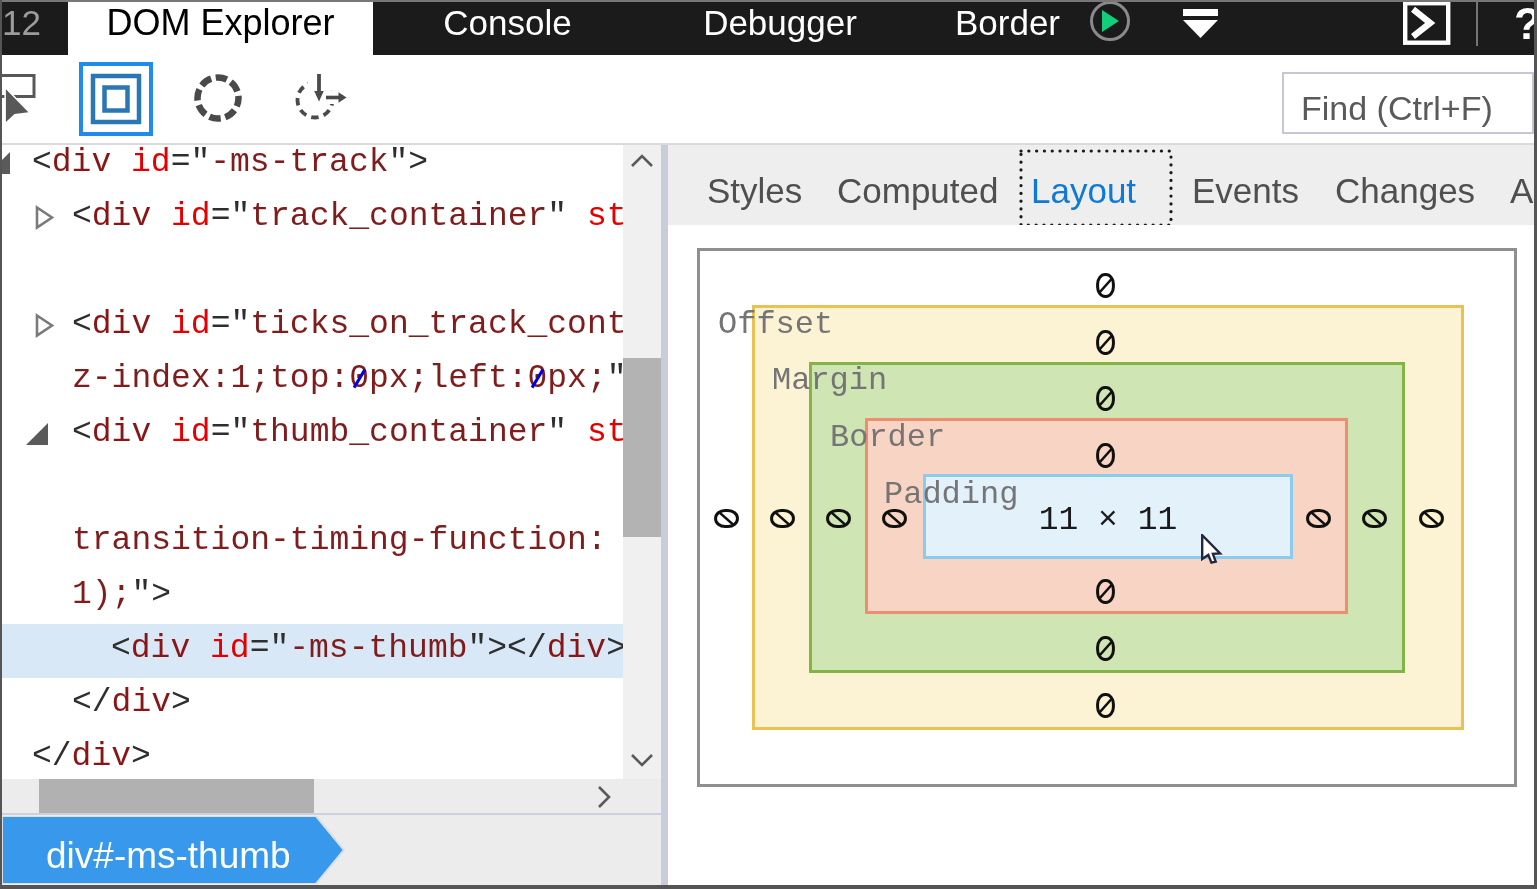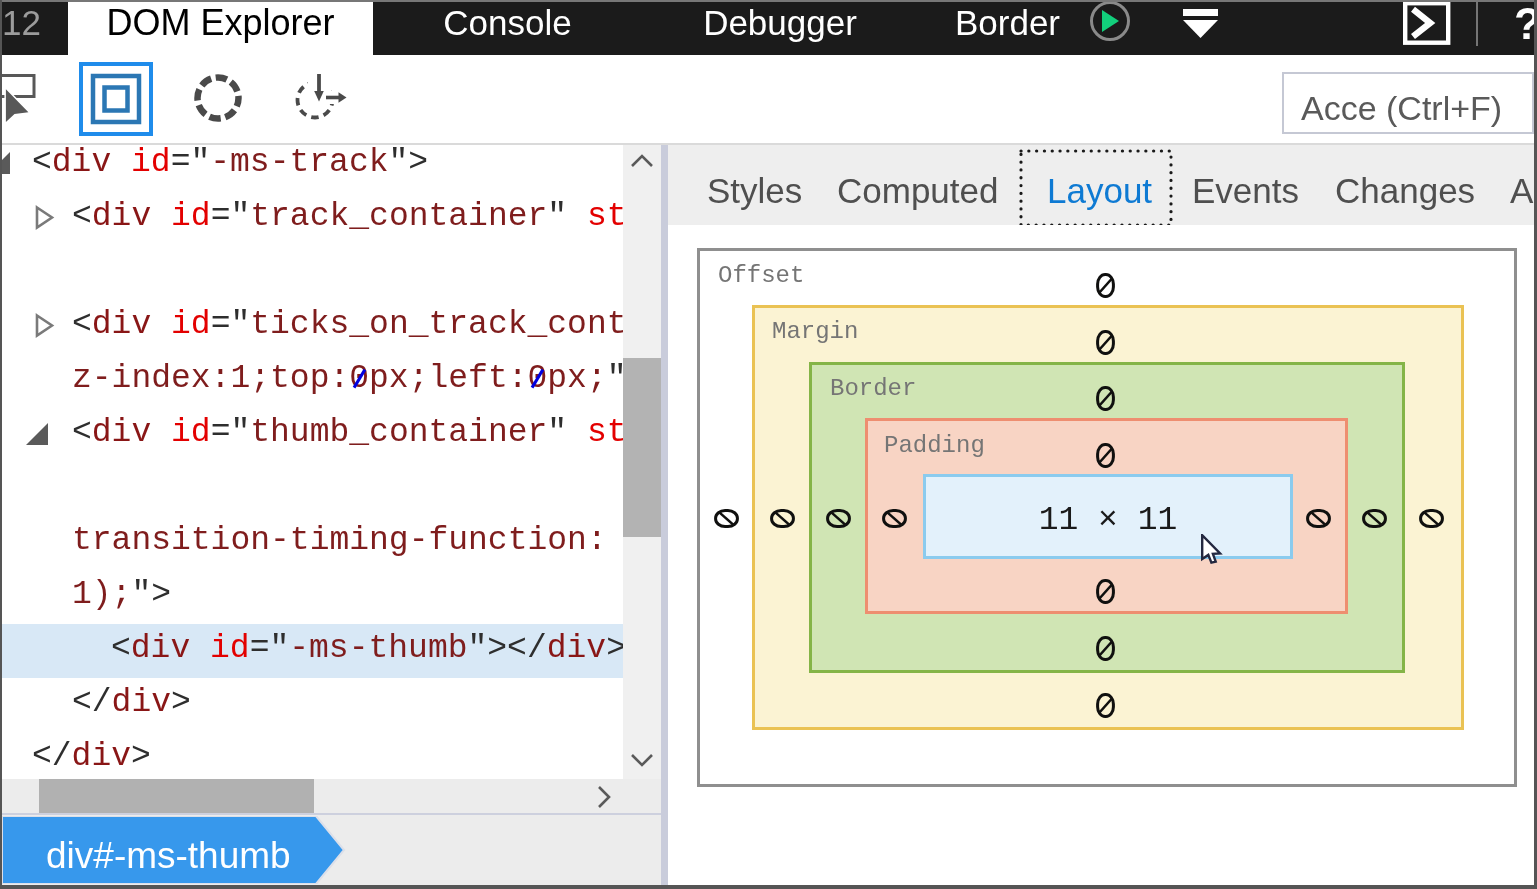--- a/index.html
+++ b/index.html
@@ -35,21 +35,21 @@
   
   #status{left:2px;top:813px;width:659px;height:72px;background:#ececec;border-top:2px solid #cdd0de;box-sizing:border-box;}
   
   #divider{left:661px;top:145px;width:7px;height:740px;background:#c9ccdb;}
   
   #rtabs{left:668px;top:145px;width:867px;height:80px;background:#eeeeee;overflow:hidden;}
   .rtab{position:absolute;top:0;height:80px;display:flex;align-items:center;padding-top:12px;box-sizing:border-box;font-size:35px;color:#4f4f4f;}
   #rcontent{left:668px;top:225px;width:867px;height:660px;background:#fff;}
   
   .bm{position:absolute;box-sizing:border-box;}
-  .bmlabel{position:absolute;font-family:"Liberation Mono",monospace;font-size:24px;color:#757575;}
+  .bmlabel{position:absolute;font-family:"Liberation Mono",monospace;font-size:32px;color:#757575;margin-top:44px;}
   .zero{position:absolute;}
   
   #bleft{left:0;top:0;width:2px;height:889px;background:#555;}
   #bright{left:1534px;top:0;width:3px;height:889px;background:#555;}
   #bbottom{left:0;top:885px;width:1537px;height:4px;background:#555;}
   #btop{left:0;top:0;width:1537px;height:2px;background:#777;}
 </style>
 </head>
 <body>
 
@@ -98,21 +98,21 @@
 <svg class="abs" style="left:295px;top:72px" width="56" height="56" viewBox="0 0 56 56">
   <circle cx="20" cy="28" r="17.5" fill="none" stroke="#4a4a4a" stroke-width="3.8" stroke-dasharray="7.6 5.2" stroke-dashoffset="2"></circle>
   <rect x="13" y="6" width="22" height="11" fill="#fff"></rect>
   <rect x="29" y="19" width="12" height="13" fill="#fff"></rect>
   <line x1="24" y1="2" x2="24" y2="21" stroke="#4a4a4a" stroke-width="3.8"></line>
   <path d="M 19.2 19 L 28.8 19 L 24 29.5 Z" fill="#4a4a4a"></path>
   <line x1="31" y1="25.5" x2="44" y2="25.5" stroke="#4a4a4a" stroke-width="3.6"></line>
   <path d="M 43.5 20.3 L 43.5 30.7 L 51.5 25.5 Z" fill="#4a4a4a"></path>
 </svg>
 <div class="abs" id="findbox">
-    <span style="margin-left:17px">Acce (Ctrl+F)</span>
+    <span style="margin-left:17px">Find (Ctrl+F)</span>
   </div>
 
 <div class="abs mono" id="tree">
   <div id="hl"></div>
   <div class="ln" style="top:-9px; left:30px"><span class="pn">&lt;</span><span class="tag">div</span> <span class="attr">id</span><span class="pn">="</span><span class="val">-ms-track</span><span class="pn">"&gt;</span></div>
   <div class="ln" style="top:45px; left:70px"><span class="pn">&lt;</span><span class="tag">div</span> <span class="attr">id</span><span class="pn">="</span><span class="val">track_container</span><span class="pn">"</span> <span class="attr">st</span></div>
   <div class="ln" style="top:153px; left:70px"><span class="pn">&lt;</span><span class="tag">div</span> <span class="attr">id</span><span class="pn">="</span><span class="val">ticks_on_track_cont</span></div>
   <div class="ln" style="top:207px; left:70px"><span class="val">z-index:1;top:<i class="s0">0</i>px;left:<i class="s0">0</i>px;</span><span class="pn">"</span></div>
   <div class="ln" style="top:261px; left:70px"><span class="pn">&lt;</span><span class="tag">div</span> <span class="attr">id</span><span class="pn">="</span><span class="val">thumb_container</span><span class="pn">"</span> <span class="attr">st</span></div>
   <div class="ln" style="top:369px; left:70px"><span class="val">transition-timing-function:</span></div>
@@ -155,21 +155,21 @@
 <svg class="abs" style="left:2px;top:816px" width="346" height="68" viewBox="0 0 346 68">
   <path d="M 0 0 L 314 0 L 342 34 L 314 68 L 0 68 Z" fill="#3798ec" stroke="#dcdfe9" stroke-width="2"></path>
   <text x="44" y="52" font-family="Liberation Sans, sans-serif" font-size="37" fill="#fff">div#-ms-thumb</text>
 </svg>
 
 <div class="abs" id="divider"></div>
 
 <div class="abs" id="rtabs">
   <div class="rtab" style="left:39px">Styles</div>
   <div class="rtab" style="left:169px">Computed</div>
-  <div class="rtab" style="left:379px;color:#0e7ad3;">Layout</div>
+  <div class="rtab" style="left:363px;color:#0e7ad3;">Layout</div>
   <div class="rtab" style="left:667px">Changes</div>
   <div class="rtab" style="left:524px">Events</div>
   <div class="rtab" style="left:842px">Acce</div>
   <svg class="abs" style="left:351px;top:4px" width="154" height="78" viewBox="0 0 154 78">
     <rect x="2" y="2" width="150" height="74" fill="none" stroke="#1a1a1a" stroke-width="3.2" stroke-dasharray="0.1 7.7" stroke-linecap="round"></rect>
   </svg>
 </div>
 <div class="abs" id="rcontent"></div>
 
 <div class="bm" style="left:697px;top:248px;width:820px;height:539px;border:3px solid #8f8f8f;background:#fff;"></div>

